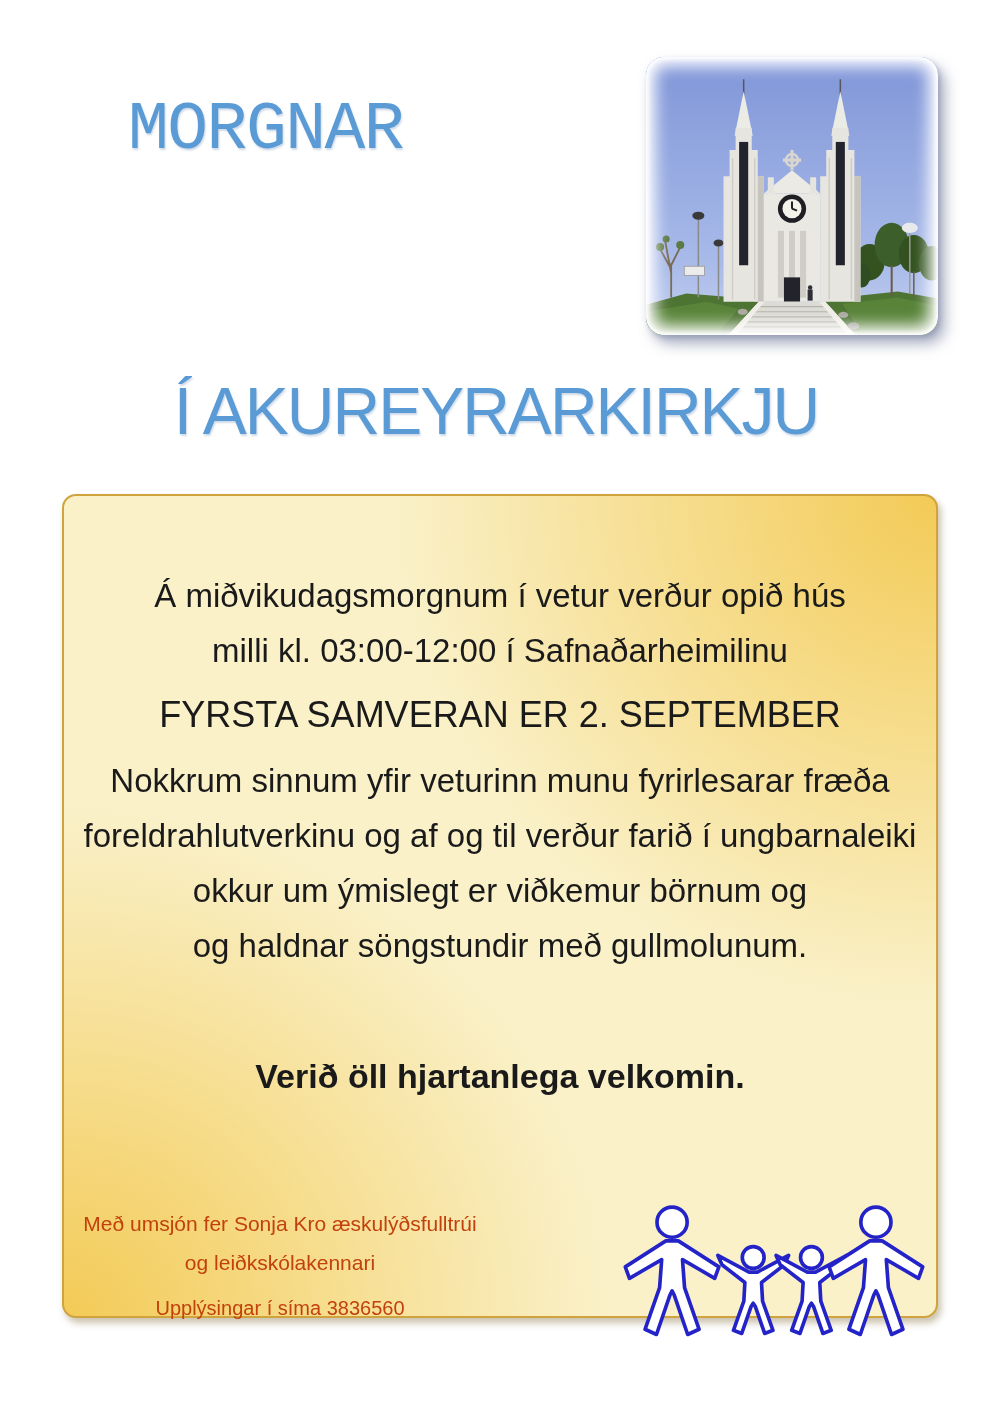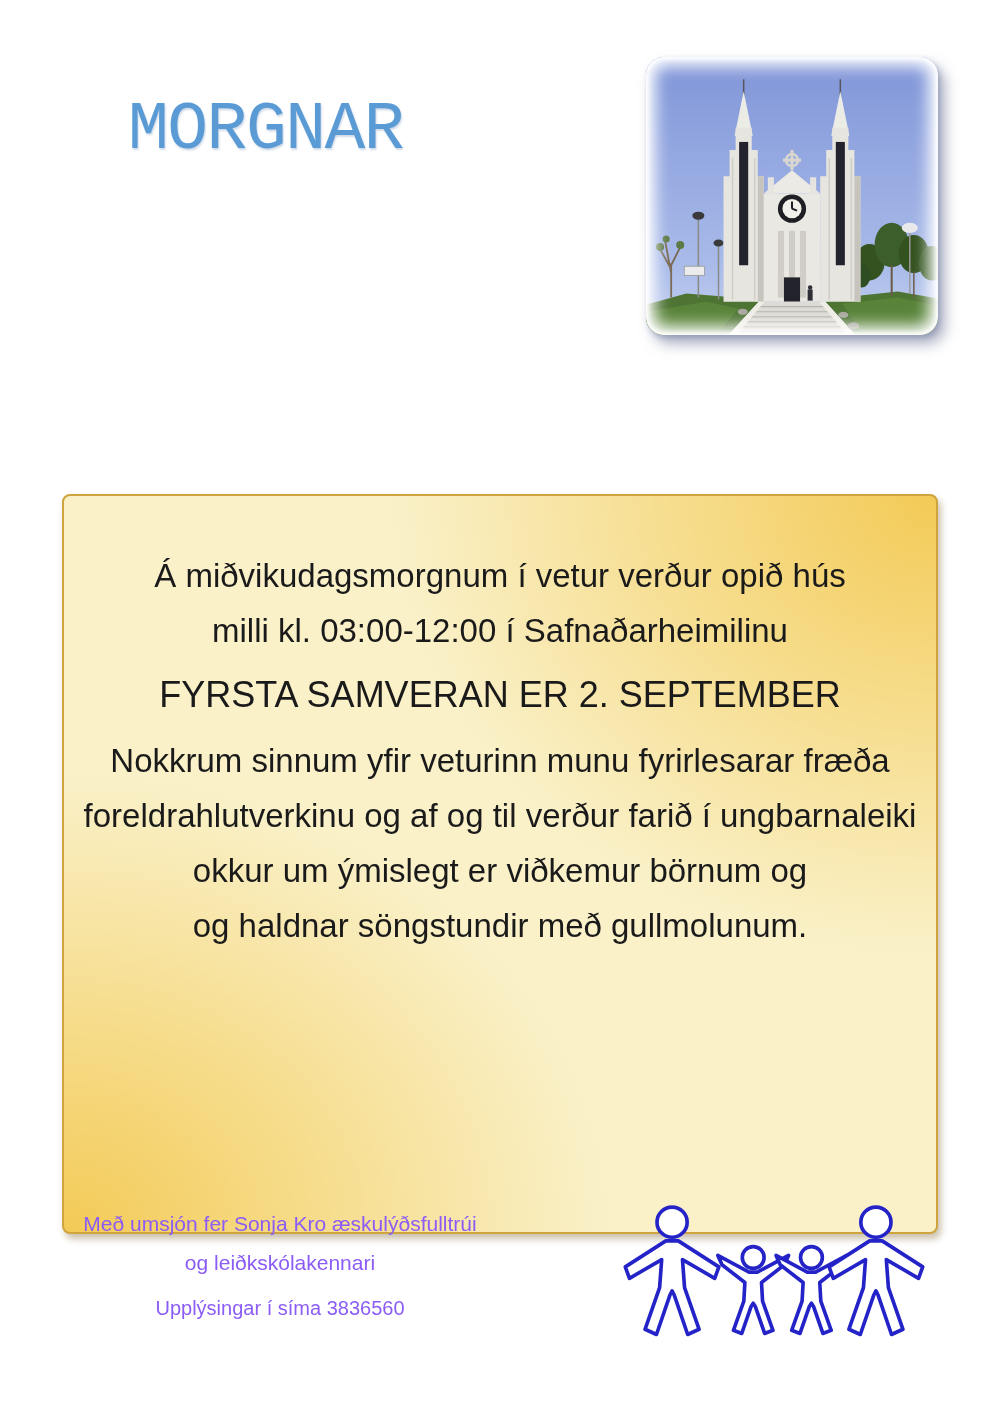--- a/index.html
+++ b/index.html
@@ -37,42 +37,42 @@
     overflow:hidden;
   }
   .church-photo svg{display:block;width:100%;height:100%;}
   .photo-fade{
     position:absolute;inset:0;border-radius:18px;
     box-shadow:inset 0 0 16px 9px #ffffff, inset 0 0 4px 2px #ffffff;
     pointer-events:none;
   }
   
   .info-box{
-    position:absolute;left:62px;top:494px;width:876px;height:740px;
+    position:absolute;left:62px;top:494px;width:876px;height:824px;
     box-sizing:border-box;
     border:2px solid #cfa43e;
-    border-radius:8px;
+    border-radius:14px;
     background-color:#faf1c9;
     background-image:
       radial-gradient(130% 130% at 100% 0%, rgba(242,198,74,0.9) 0%, rgba(242,198,74,0) 48%),
       radial-gradient(130% 130% at 0% 100%, rgba(242,198,74,0.9) 0%, rgba(242,198,74,0) 48%);
     box-shadow:3px 5px 7px rgba(140,120,70,0.45);
     text-align:center;
     color:#1a1a1a;
-    padding-top:52px;
+    padding-top:72px;
   }
   .para{margin:0;font-size:33px;line-height:55px;}
   .para .line{display:block;white-space:nowrap;}
   .highlight1{margin-top:10px;font-size:36px;font-weight:normal;line-height:53px;white-space:nowrap;}
   .para2{margin-top:12px;}
   .highlight2{margin-top:78px;font-size:34px;font-weight:bold;line-height:50px;white-space:nowrap;}
   
   .footer-text{
     position:absolute;left:70px;top:1204px;width:420px;
-    text-align:center;color:#8b5cf6;
+    text-align:center;color:#c2410c;
   }
   .footer-line{font-size:21px;line-height:39px;white-space:nowrap;}
   .footer-line.phone{font-size:20px;margin-top:7px;}
   .family-icon{
     position:absolute;left:618px;top:1196px;width:312px;height:148px;
   }
   .family-icon svg{display:block;width:100%;height:100%;}
 </style>
 </head>
 <body>
@@ -169,33 +169,35 @@
       <line x1="85" y1="272" x2="205" y2="272" stroke="#b5b4ac" stroke-width="1.2"></line>
       <polygon points="112,242 118,242 90,275 82,275" fill="#efede5"></polygon>
       <polygon points="172,242 178,242 208,275 200,275" fill="#efede5"></polygon>
       <ellipse cx="96" cy="252" rx="5" ry="3" fill="#a8a89e"></ellipse>
       <ellipse cx="196" cy="255" rx="5" ry="3" fill="#a8a89e"></ellipse>
       <ellipse cx="206" cy="266" rx="6" ry="3.5" fill="#9a9a90"></ellipse>
     </svg>
     <div class="photo-fade"></div>
   </div>
 
+  <div class="subtitle">Í AKUREYRARKIRKJU</div>
 
   <div class="info-box">
     <p class="para">
       <span class="line">Á miðvikudagsmorgnum í vetur verður opið hús</span>
       <span class="line">milli kl. 03:00-12:00 í Safnaðarheimilinu</span>
     </p>
     <div class="highlight1">FYRSTA SAMVERAN ER 2. SEPTEMBER</div>
     <p class="para para2">
       <span class="line">Nokkrum sinnum yfir veturinn munu fyrirlesarar fræða</span>
       <span class="line">foreldrahlutverkinu og af og til verður farið í ungbarnaleiki</span>
       <span class="line">okkur um ýmislegt er viðkemur börnum og</span>
       <span class="line">og haldnar söngstundir með gullmolunum.</span>
     </p>
+    <div class="highlight2">Verið öll hjartanlega velkomin.</div>
   </div>
 
   <div class="footer-text">
     <div class="footer-line">Með umsjón fer Sonja Kro æskulýðsfulltrúi</div>
     <div class="footer-line">og leiðkskólakennari</div>
     <div class="footer-line phone">Upplýsingar í síma 3836560</div>
   </div>
 
   <div class="family-icon">
     <svg viewBox="0 0 300 140" preserveAspectRatio="xMidYMid meet">

